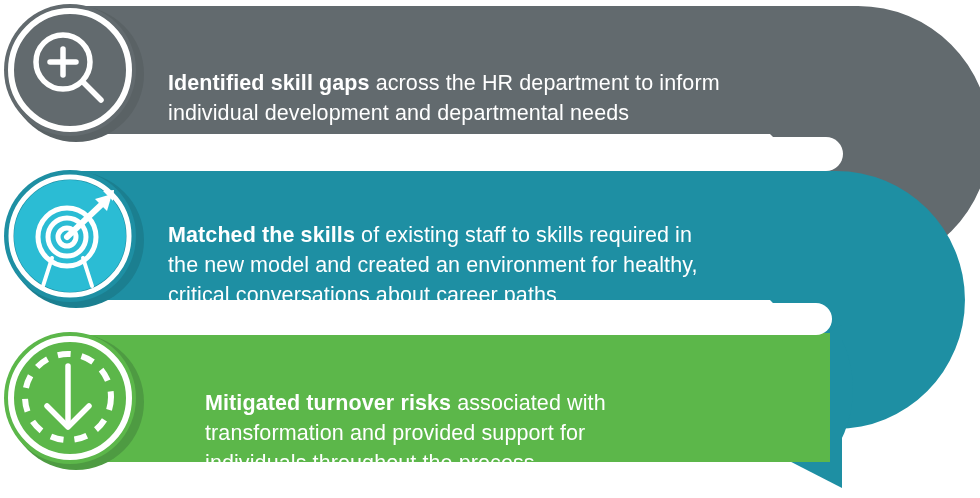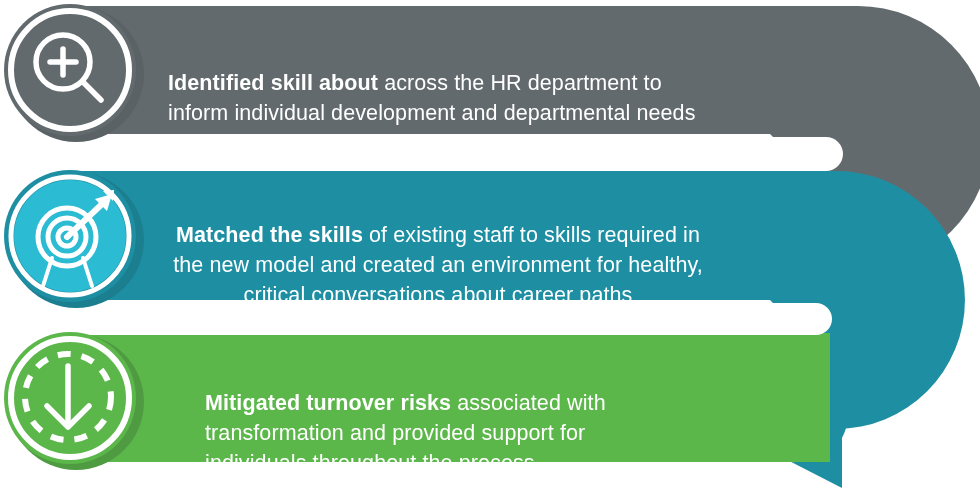--- a/index.html
+++ b/index.html
@@ -31,21 +31,21 @@
     color: #ffffff;
     font-size: 21.5px;
     line-height: 30px;
     letter-spacing: 0.1px;
     white-space: pre-line;
   }
   .step-text b {
     font-weight: bold;
   }
   #text-step-1 { left: 168px; top: 38px; }
-  #text-step-2 { left: 168px; top: 190px; text-align: center; }
+  #text-step-2 { left: 168px; top: 190px; }
   #text-step-3 { left: 168px; top: 358px; }
 </style>
 </head>
 <body>
 
 <div id="infographic">
 
   <svg id="shapes-layer" viewBox="0 0 980 498" width="980" height="498" xmlns="http://www.w3.org/2000/svg">
 
     <g>
@@ -148,21 +148,21 @@
       <g>
         <circle cx="68" cy="397" r="43" fill="none" stroke="#ffffff" stroke-width="6" stroke-dasharray="13 11" stroke-linecap="butt"></circle>
         <line x1="68" y1="366" x2="68" y2="424" stroke="#ffffff" stroke-width="5.5" stroke-linecap="round"></line>
         <polyline points="47,406 68,427 89,406" fill="none" stroke="#ffffff" stroke-width="5.5" stroke-linecap="round" stroke-linejoin="round"></polyline>
       </g>
     </g>
 
   </svg>
 
   <div class="step-text" id="text-step-1" style="width: 560px;">
-    <b>Identified skill about</b><span> across the HR department to inform individual development and departmental needs</span>
+    <b>Identified skill gaps</b><span> across the HR department to inform individual development and departmental needs</span>
   </div>
 
   <div class="step-text" id="text-step-2" style="width: 540px;">
     <b>Matched the skills</b><span> of existing staff to skills required in the new model and created an environment for healthy, critical conversations about career paths</span>
   </div>
 
   <div class="step-text" id="text-step-3" style="width: 470px; margin-left: 37px;">
     <b>Mitigated turnover risks</b><span> associated with transformation and provided support for individuals throughout the process</span>
   </div>
 

